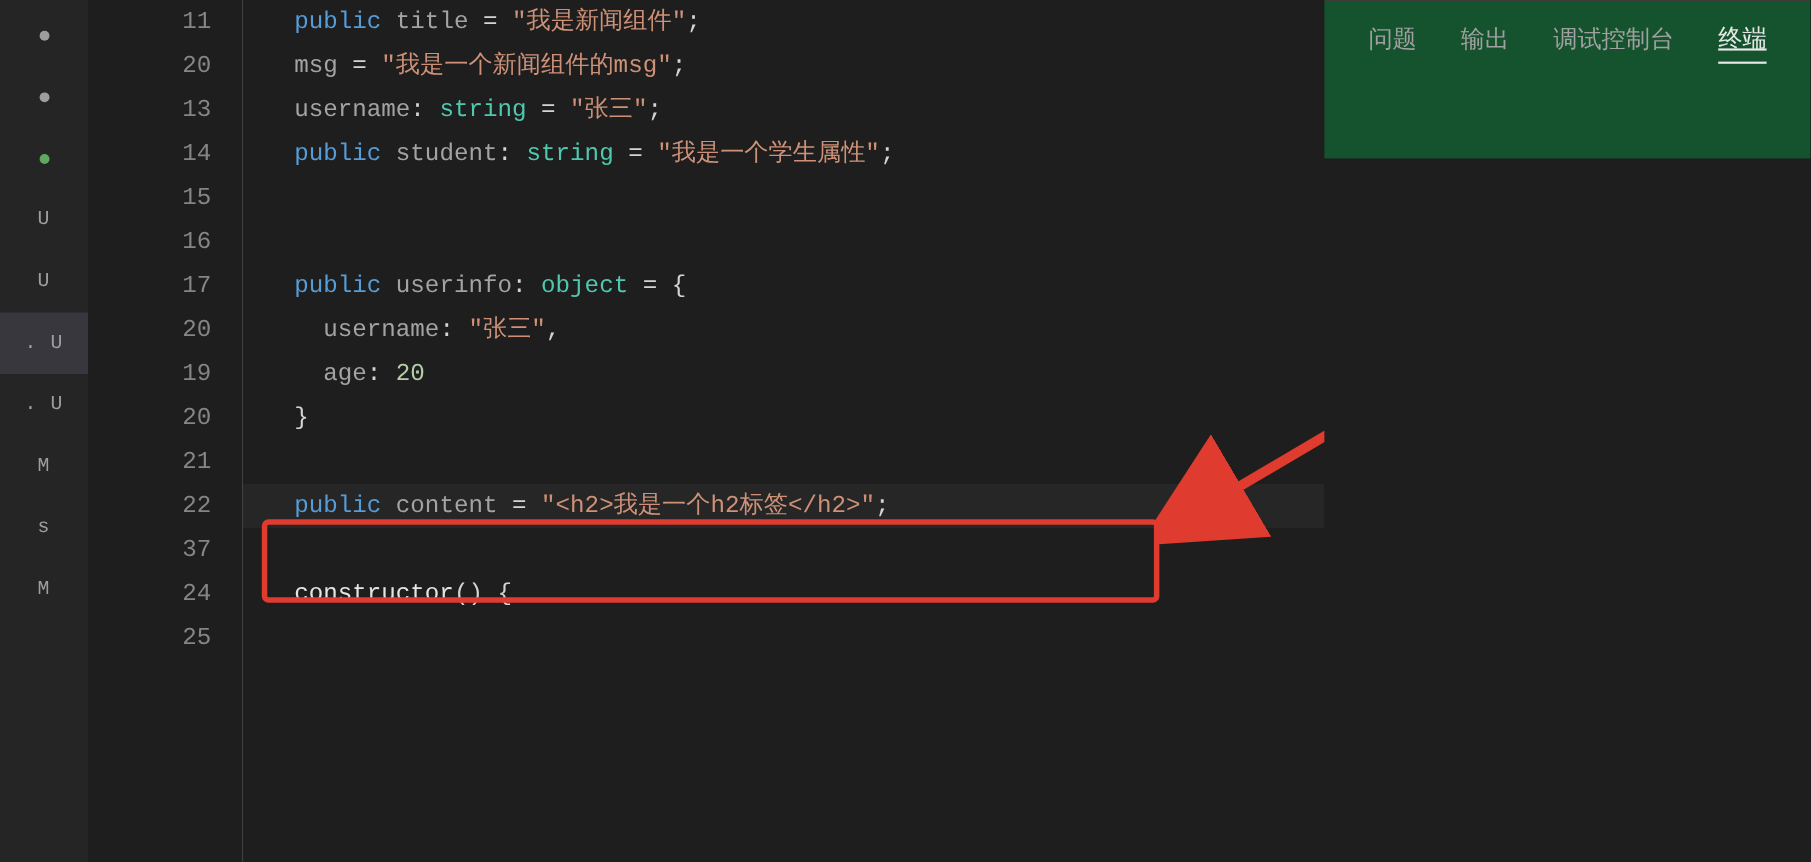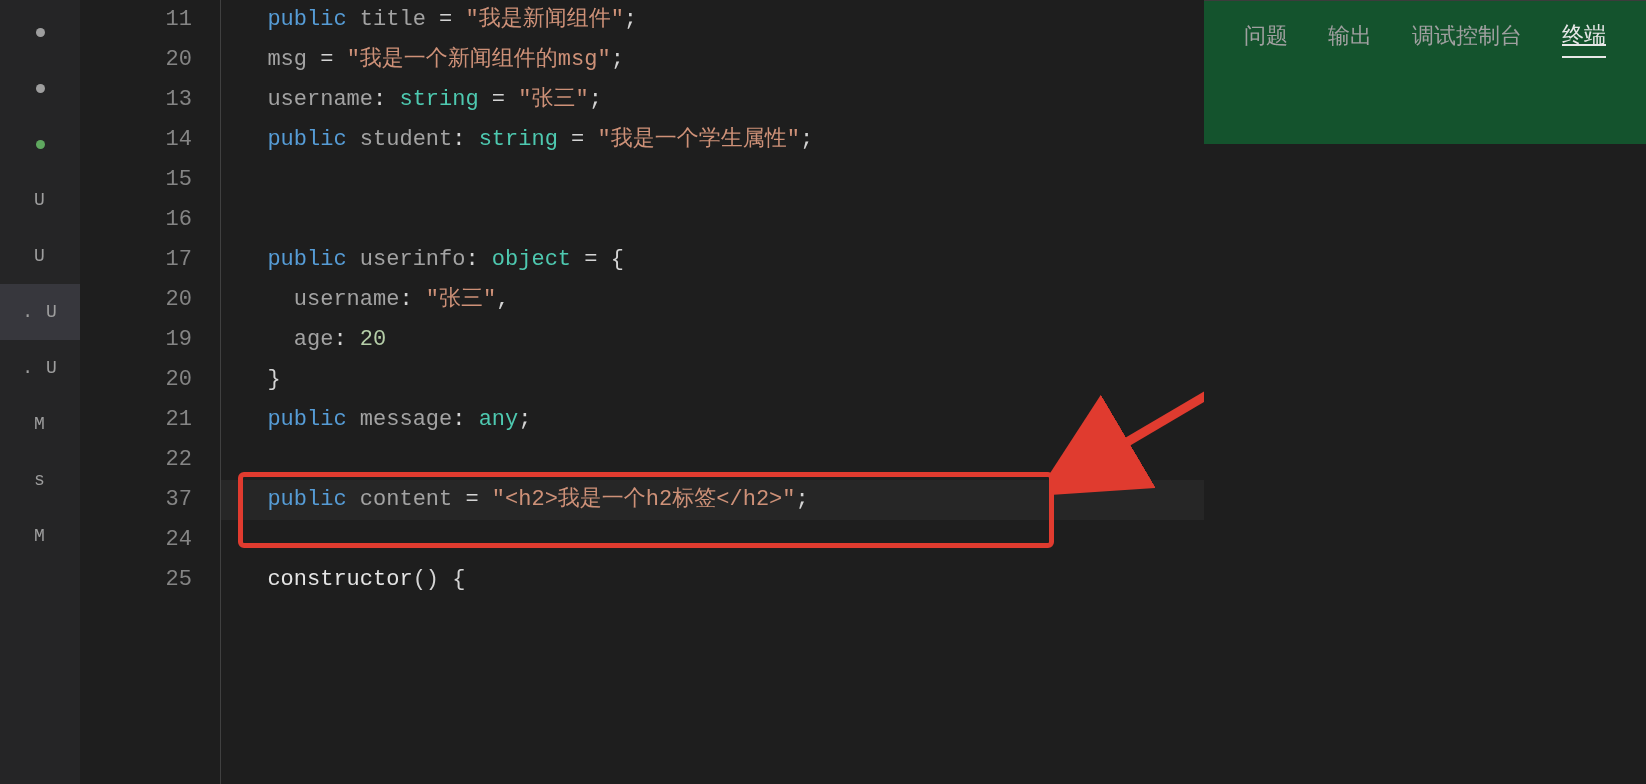--- a/index.html
+++ b/index.html
@@ -192,21 +192,20 @@
         <div class="code-line">  <span class="tok-kw">public</span> <span class="tok-id">title</span><span class="tok-pun"> = </span><span class="tok-str">"我是新闻组件"</span><span class="tok-pun">;</span></div>
         <div class="code-line">  <span class="tok-id">msg</span><span class="tok-pun"> = </span><span class="tok-str">"我是一个新闻组件的msg"</span><span class="tok-pun">;</span></div>
         <div class="code-line">  <span class="tok-id">username</span><span class="tok-pun">: </span><span class="tok-type">string</span><span class="tok-pun"> = </span><span class="tok-str">"张三"</span><span class="tok-pun">;</span></div>
         <div class="code-line">  <span class="tok-kw">public</span> <span class="tok-id">student</span><span class="tok-pun">: </span><span class="tok-type">string</span><span class="tok-pun"> = </span><span class="tok-str">"我是一个学生属性"</span><span class="tok-pun">;</span></div>
         <div class="code-line"></div>
         <div class="code-line"></div>
         <div class="code-line">  <span class="tok-kw">public</span> <span class="tok-id">userinfo</span><span class="tok-pun">: </span><span class="tok-type">object</span><span class="tok-pun"> = </span><span class="tok-pun">{</span></div>
         <div class="code-line">    <span class="tok-id">username</span><span class="tok-pun">: </span><span class="tok-str">"张三"</span><span class="tok-pun">,</span></div>
         <div class="code-line">    <span class="tok-id">age</span><span class="tok-pun">: </span><span class="tok-num">20</span></div>
         <div class="code-line">  <span class="tok-pun">}</span></div>
-        <div class="code-line">  <span class="tok-kw">public</span> <span class="tok-id">message</span><span class="tok-pun">: </span><span class="tok-type">any</span><span class="tok-pun">;</span></div>
         <div class="code-line"></div>
         <div class="code-line cur">  <span class="tok-kw">public</span> <span class="tok-id">content</span><span class="tok-pun"> = </span><span class="tok-str">"&lt;h2&gt;我是一个h2标签&lt;/h2&gt;"</span><span class="tok-pun">;</span></div>
         <div class="code-line"></div>
         <div class="code-line">  <span class="tok-fn">constructor</span><span class="tok-pun">()</span> <span class="tok-pun">{</span></div>
       </div>
 
     <div class="highlight-box" style="left:158px; top:472px; width:816px; height:76px;"></div>
 
     <svg class="arrow-svg" style="left:970px; top:195px; width:520px; height:310px;" viewBox="0 0 520 310">
       <defs>

